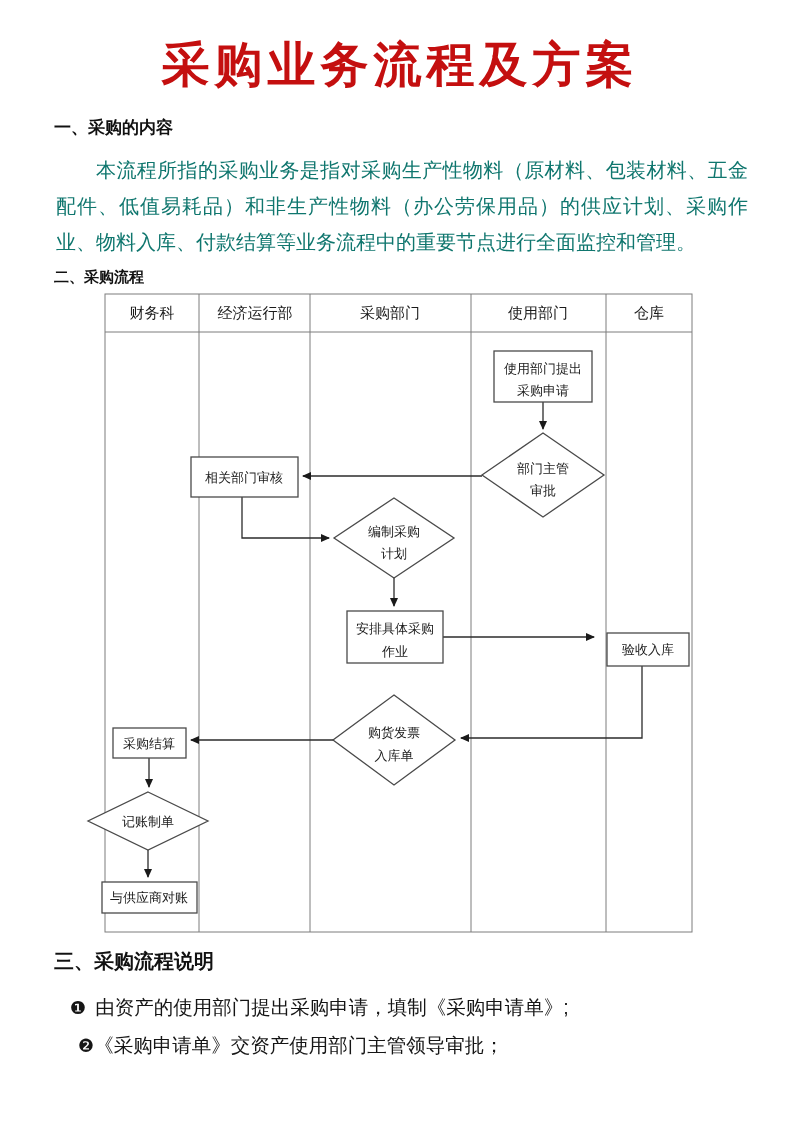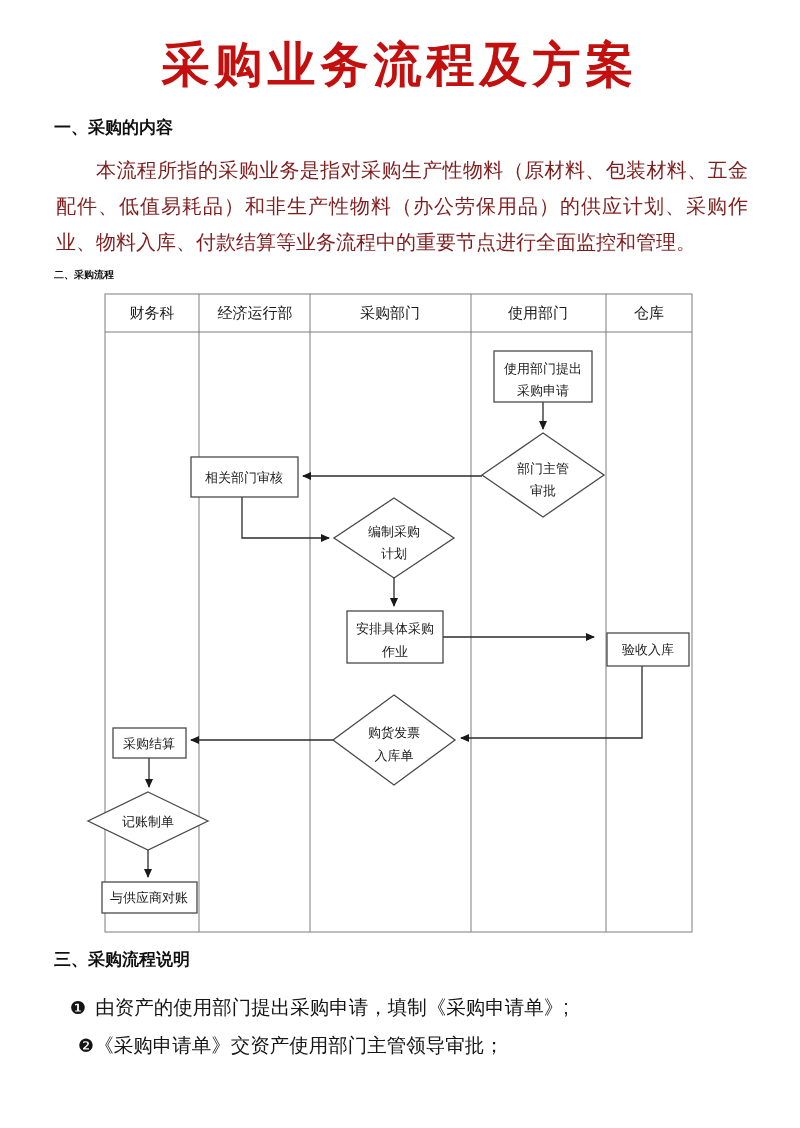--- a/index.html
+++ b/index.html
@@ -16,27 +16,27 @@
     text-align:center;
     font-size:48px;font-weight:bold;
     letter-spacing:5px;
     line-height:62px;
   }
   .h-sec{
     position:absolute;left:54px;
     font-weight:bold;color:#111;
   }
   .h1{top:116px;font-size:17px;}
-  .h2{top:268px;font-size:10px;}
-  .h3{top:948px;font-size:17px;}
+  .h2{top:268px;font-size:15px;}
+  .h3{top:948px;font-size:20px;}
   .para{
     position:absolute;left:56px;top:152px;width:692px;
     font-size:20px;line-height:36px;
     text-indent:2em;text-align:justify;
-    color:#7f1d1d;
+    color:#0f766e;
   }
   .flow{position:absolute;left:80px;top:288px;}
   .flow text{
     font-family:"Liberation Sans","DejaVu Sans",sans-serif;
     fill:#1a1a1a;
   }
   .lane-label{font-size:15px;}
   .node-label{font-size:13px;}
   .lane-line{stroke:#7d7d7d;stroke-width:1;fill:none;}
   .node-shape{stroke:#4a4a4a;stroke-width:1.3;fill:#ffffff;}

